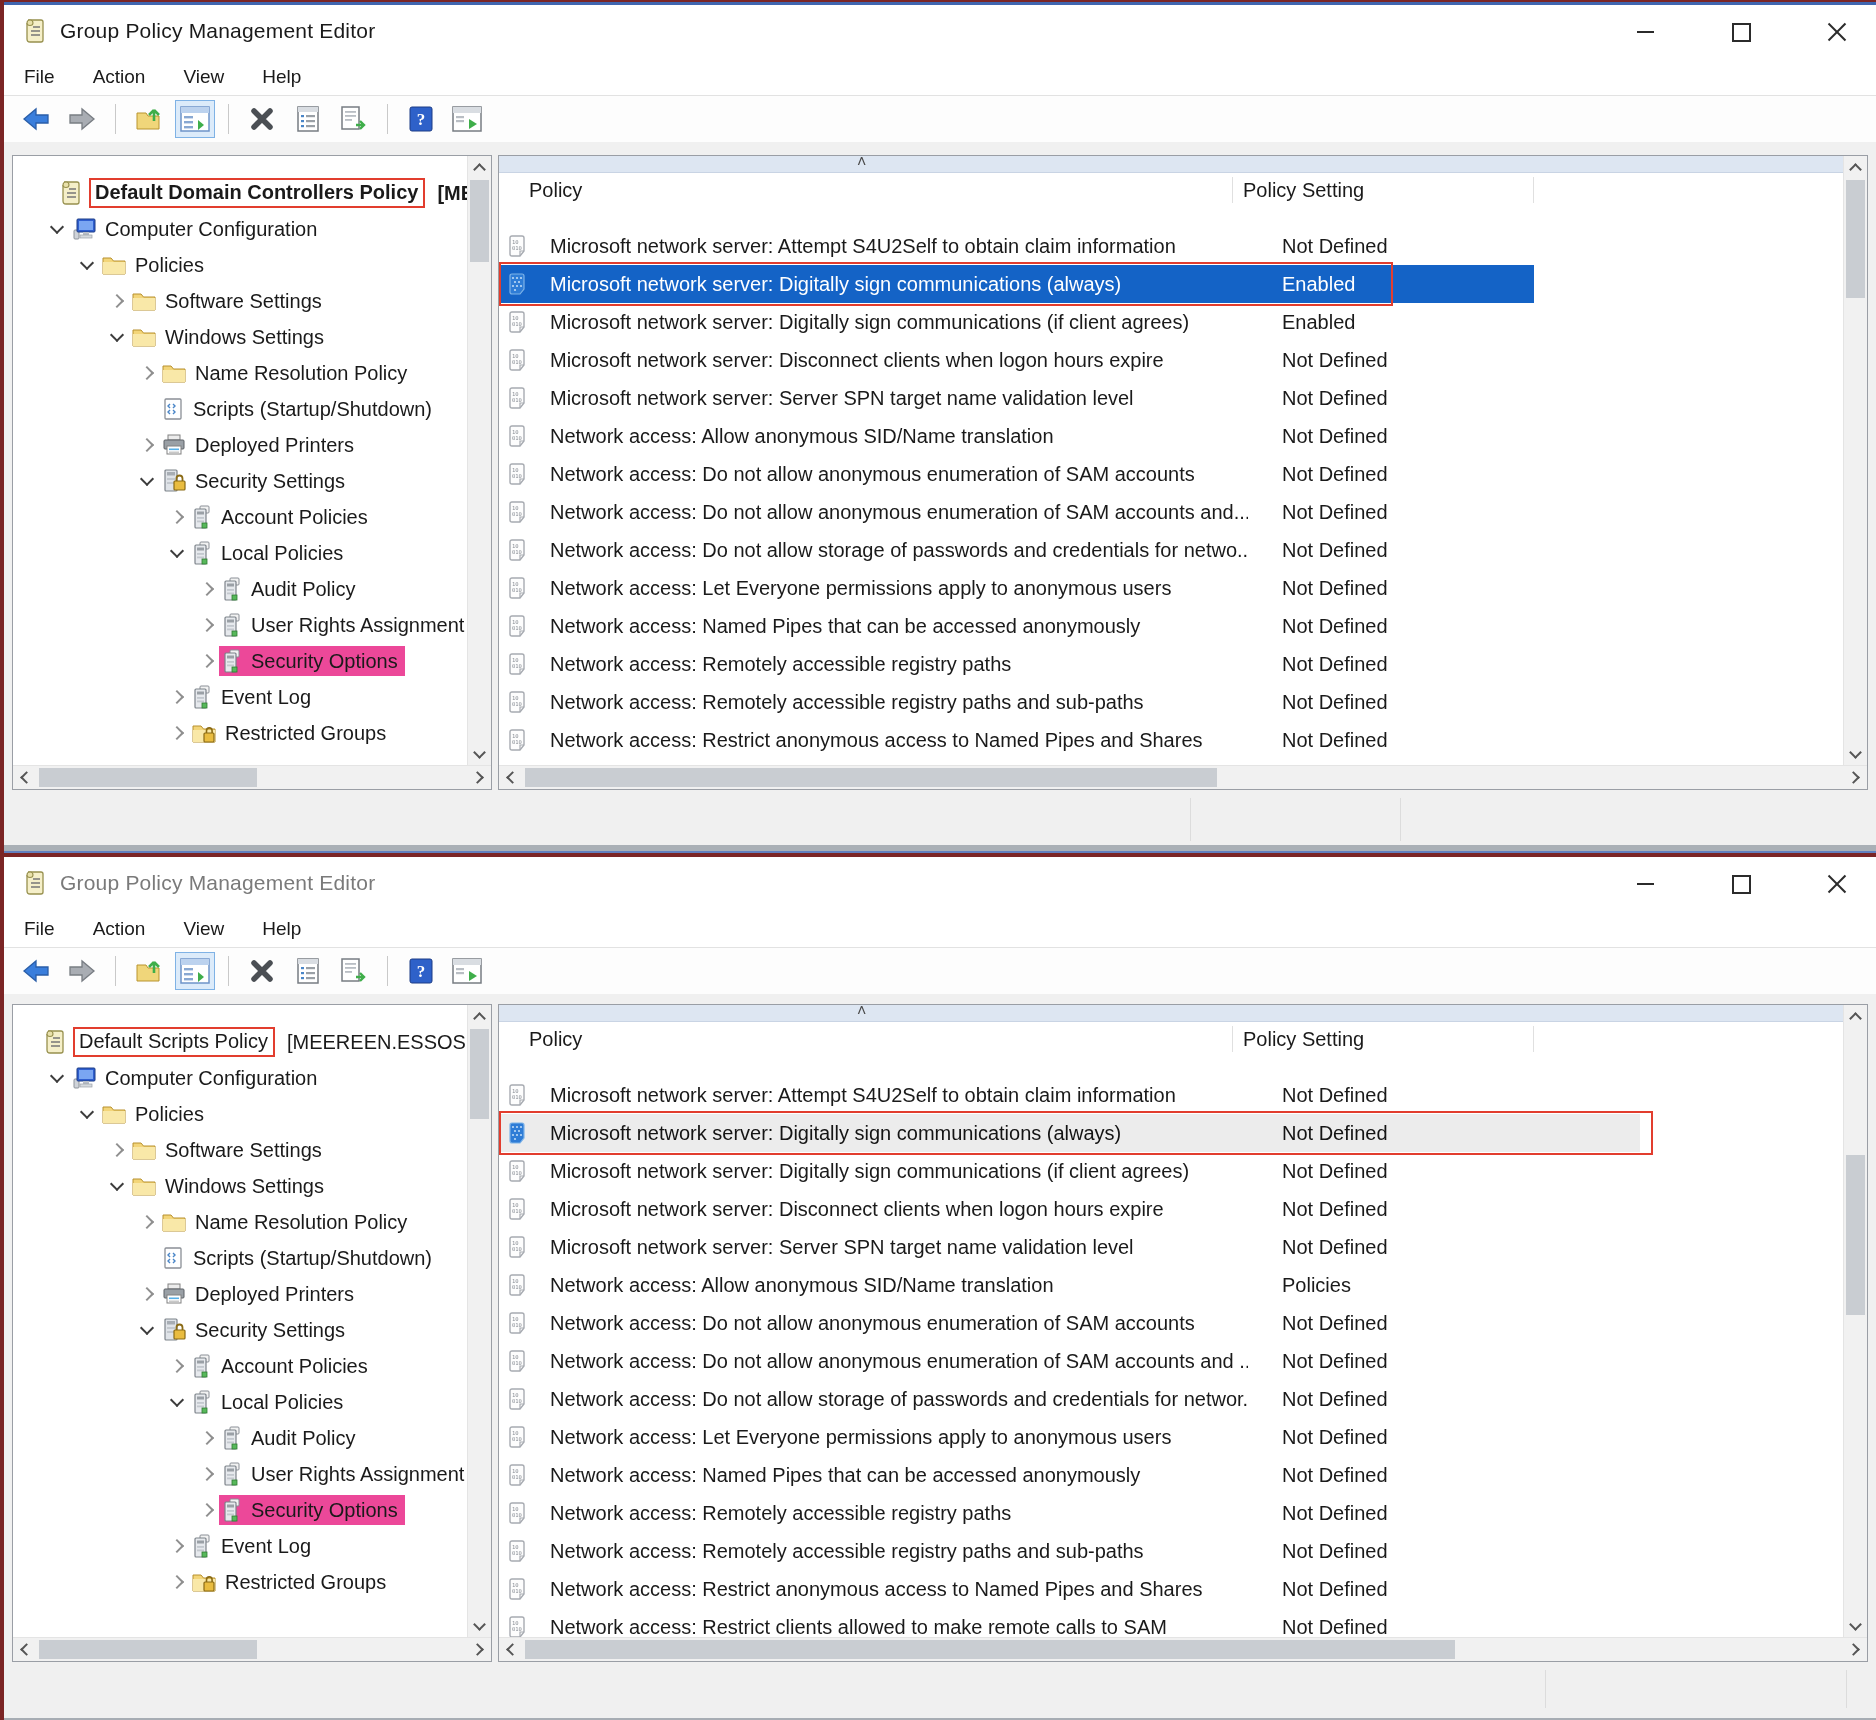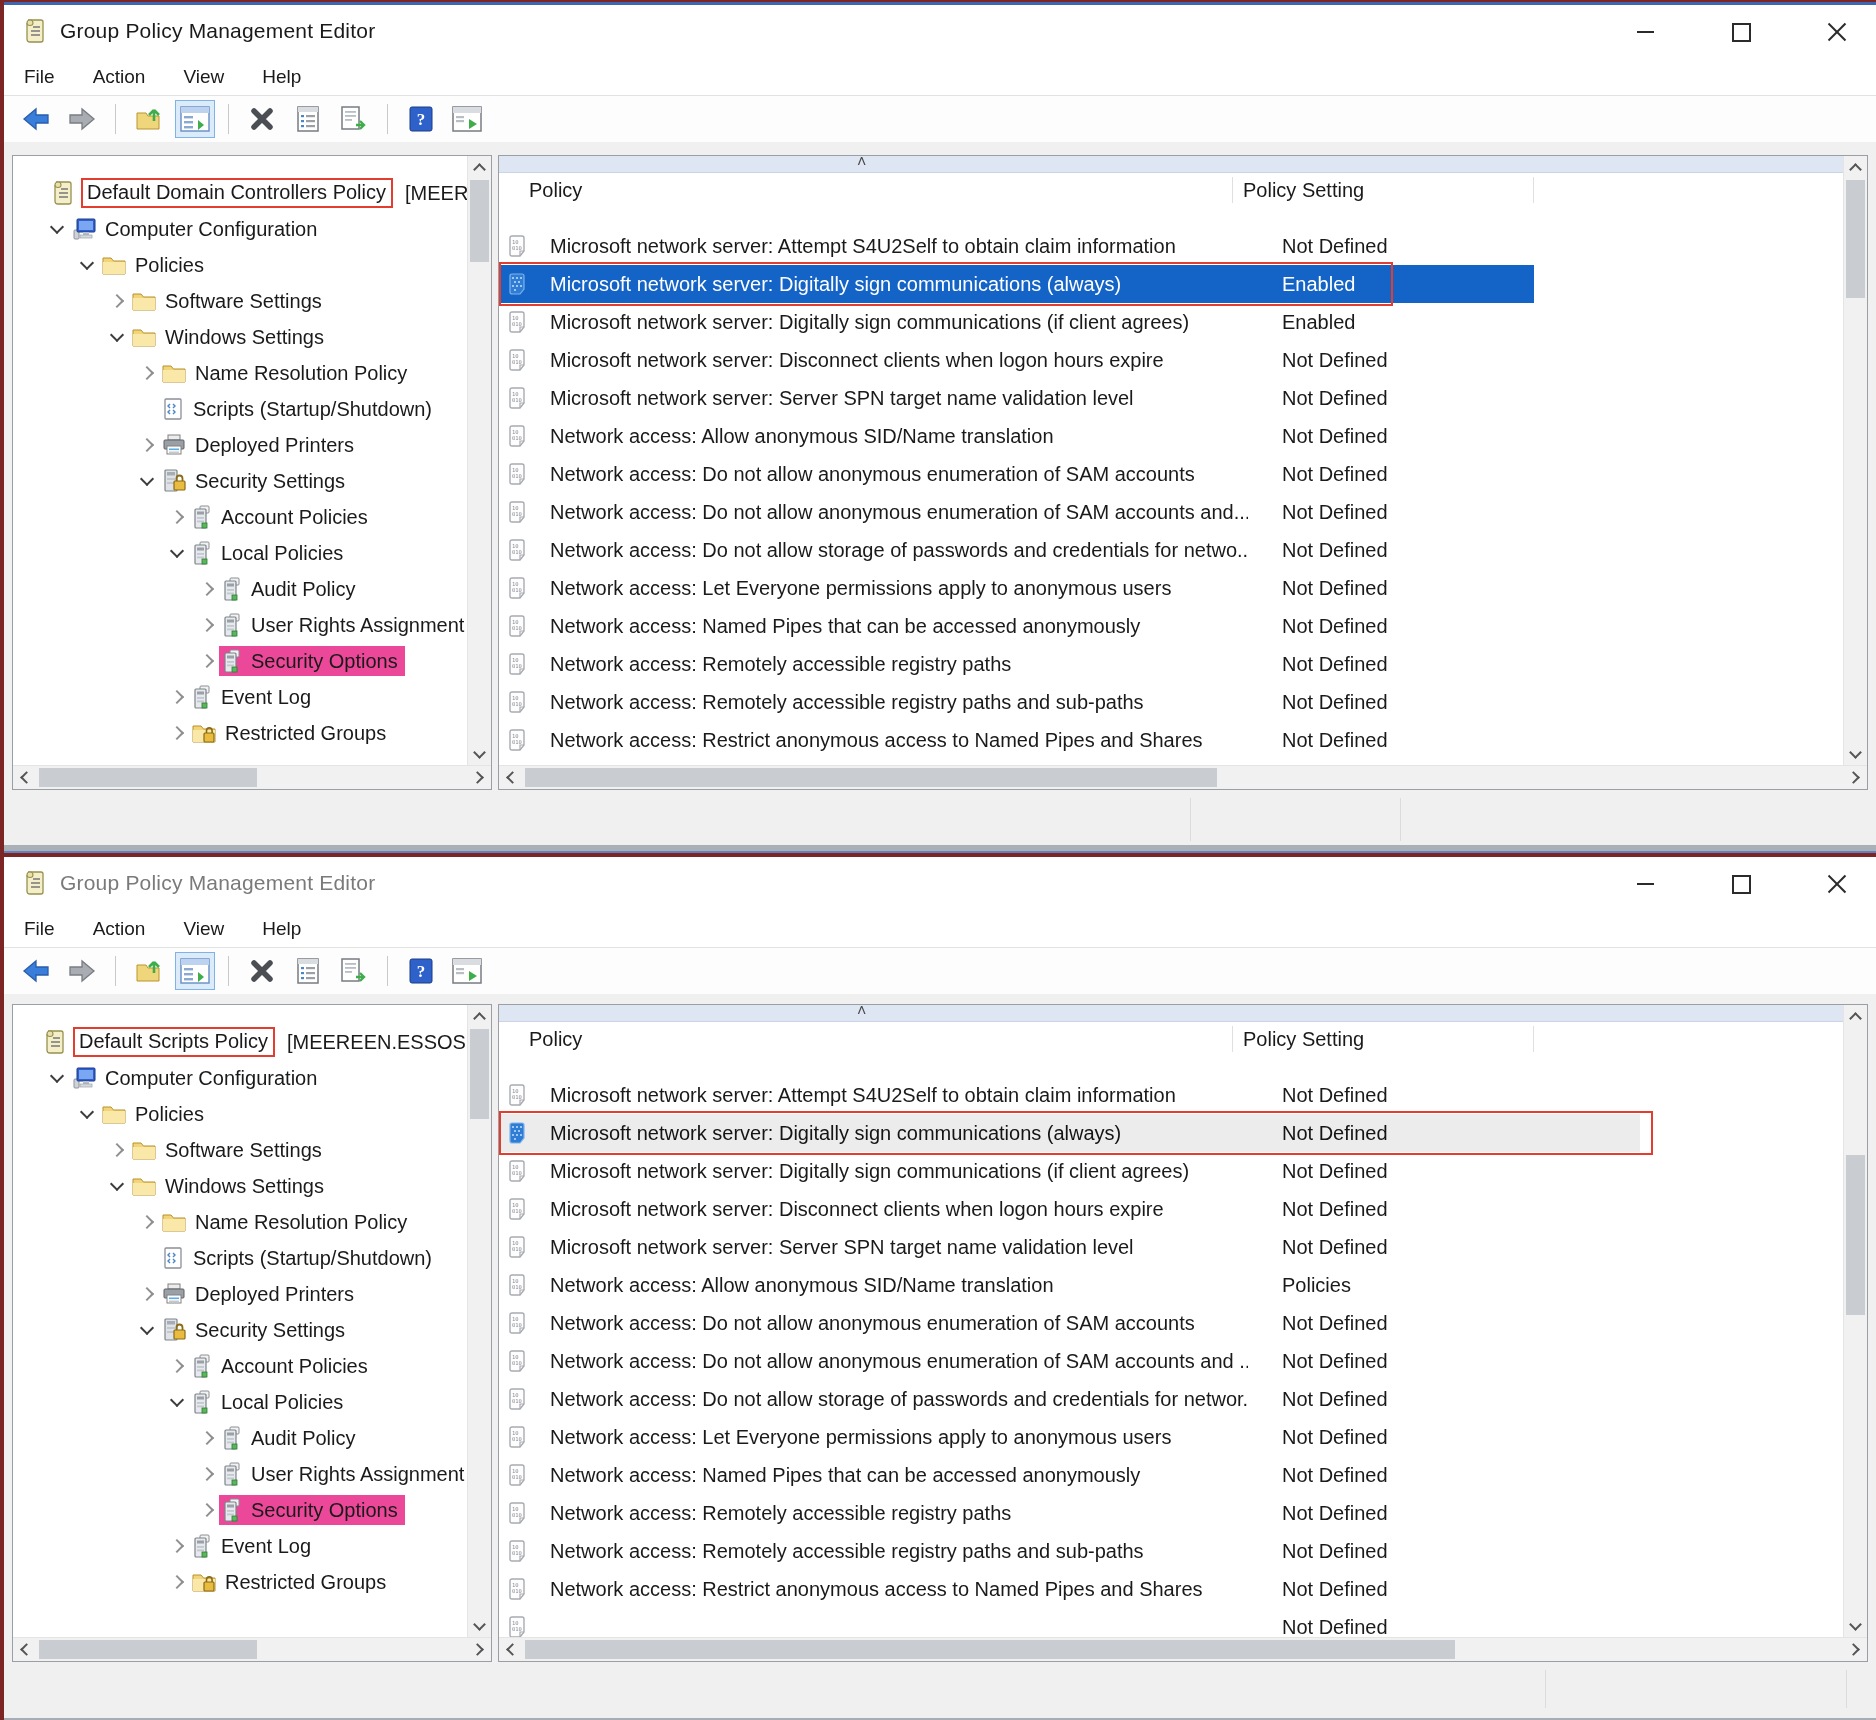--- a/index.html
+++ b/index.html
@@ -209,21 +209,21 @@
             <rect x="5" y="11" width="8" height="2.2" fill="#b9bec4"></rect>
             <rect x="5" y="15" width="8" height="2.2" fill="#b9bec4"></rect>
             <path d="M18 14 l8 5 -8 5 z" fill="#3fae4a"></path>
           </svg>
         </span>
       </div>
     </div>
   <div class="workspace">
     <div class="pane treepane">
       <div class="tree">
-          <div class="tree-row" style="padding-left: 12px;">
+          <div class="tree-row" style="padding-left: 20px; font-weight: bold;">
             <span class="expslot"></span>
             <span class="chip">
               <span class="ic">
                 <svg width="26" height="26" viewBox="0 0 26 26">
                   <path d="M7 2 h13 q2 0 2 2 v18 q0 2 -2 2 H9 q-3 0 -3 -3 V5" fill="#f5efc9" stroke="#97904e" stroke-width="1.3"></path>
                   <path d="M6 5 q0 -3 3 -3 q3 0 3 3 q0 2.5 -3 2.5 q-3 0 -3 -2.5" fill="#e9e1ab" stroke="#97904e" stroke-width="1.1"></path>
                   <path d="M12 9 h7 M10 13 h9 M10 17 h9" stroke="#777" stroke-width="1.5"></path>
                 </svg>
               </span>
               <span class="tlabel rootbox">Default Domain Controllers Policy</span>
@@ -1303,20 +1303,21 @@
           </div>
           <div class="list-row" style="height: 38px;">
             <span class="ic">
               <svg width="20" height="22" viewBox="0 0 20 22">
                 <path d="M2 3 q0 -2 2 -2 h10 q2 0 2 2 v13 l-4 5 H4 q-2 0 -2 -2 z" fill="#fdfdfd" stroke="#a7abb1" stroke-width="1.4"></path>
                 <path d="M16 16 h-4 v5" fill="none" stroke="#a7abb1" stroke-width="1.2"></path>
                 <text x="4" y="9" font-size="5.5" fill="#8a8f96" font-family="DejaVu Sans Mono, monospace">10</text>
                 <text x="4" y="15" font-size="5.5" fill="#8a8f96" font-family="DejaVu Sans Mono, monospace">010</text>
               </svg>
             </span>
+            <span class="lr-pol">Network access: Restrict clients allowed to make remote calls to SAM</span>
             <span class="lr-set">Not Defined</span>
           </div>
         </div>
       <div class="vscroll">
         <div class="sarr up">
             <span></span>
           </div>
         <div class="vthumb" style="top:150px;height:160px"></div>
         <div class="sarr dn">
             <span></span>

